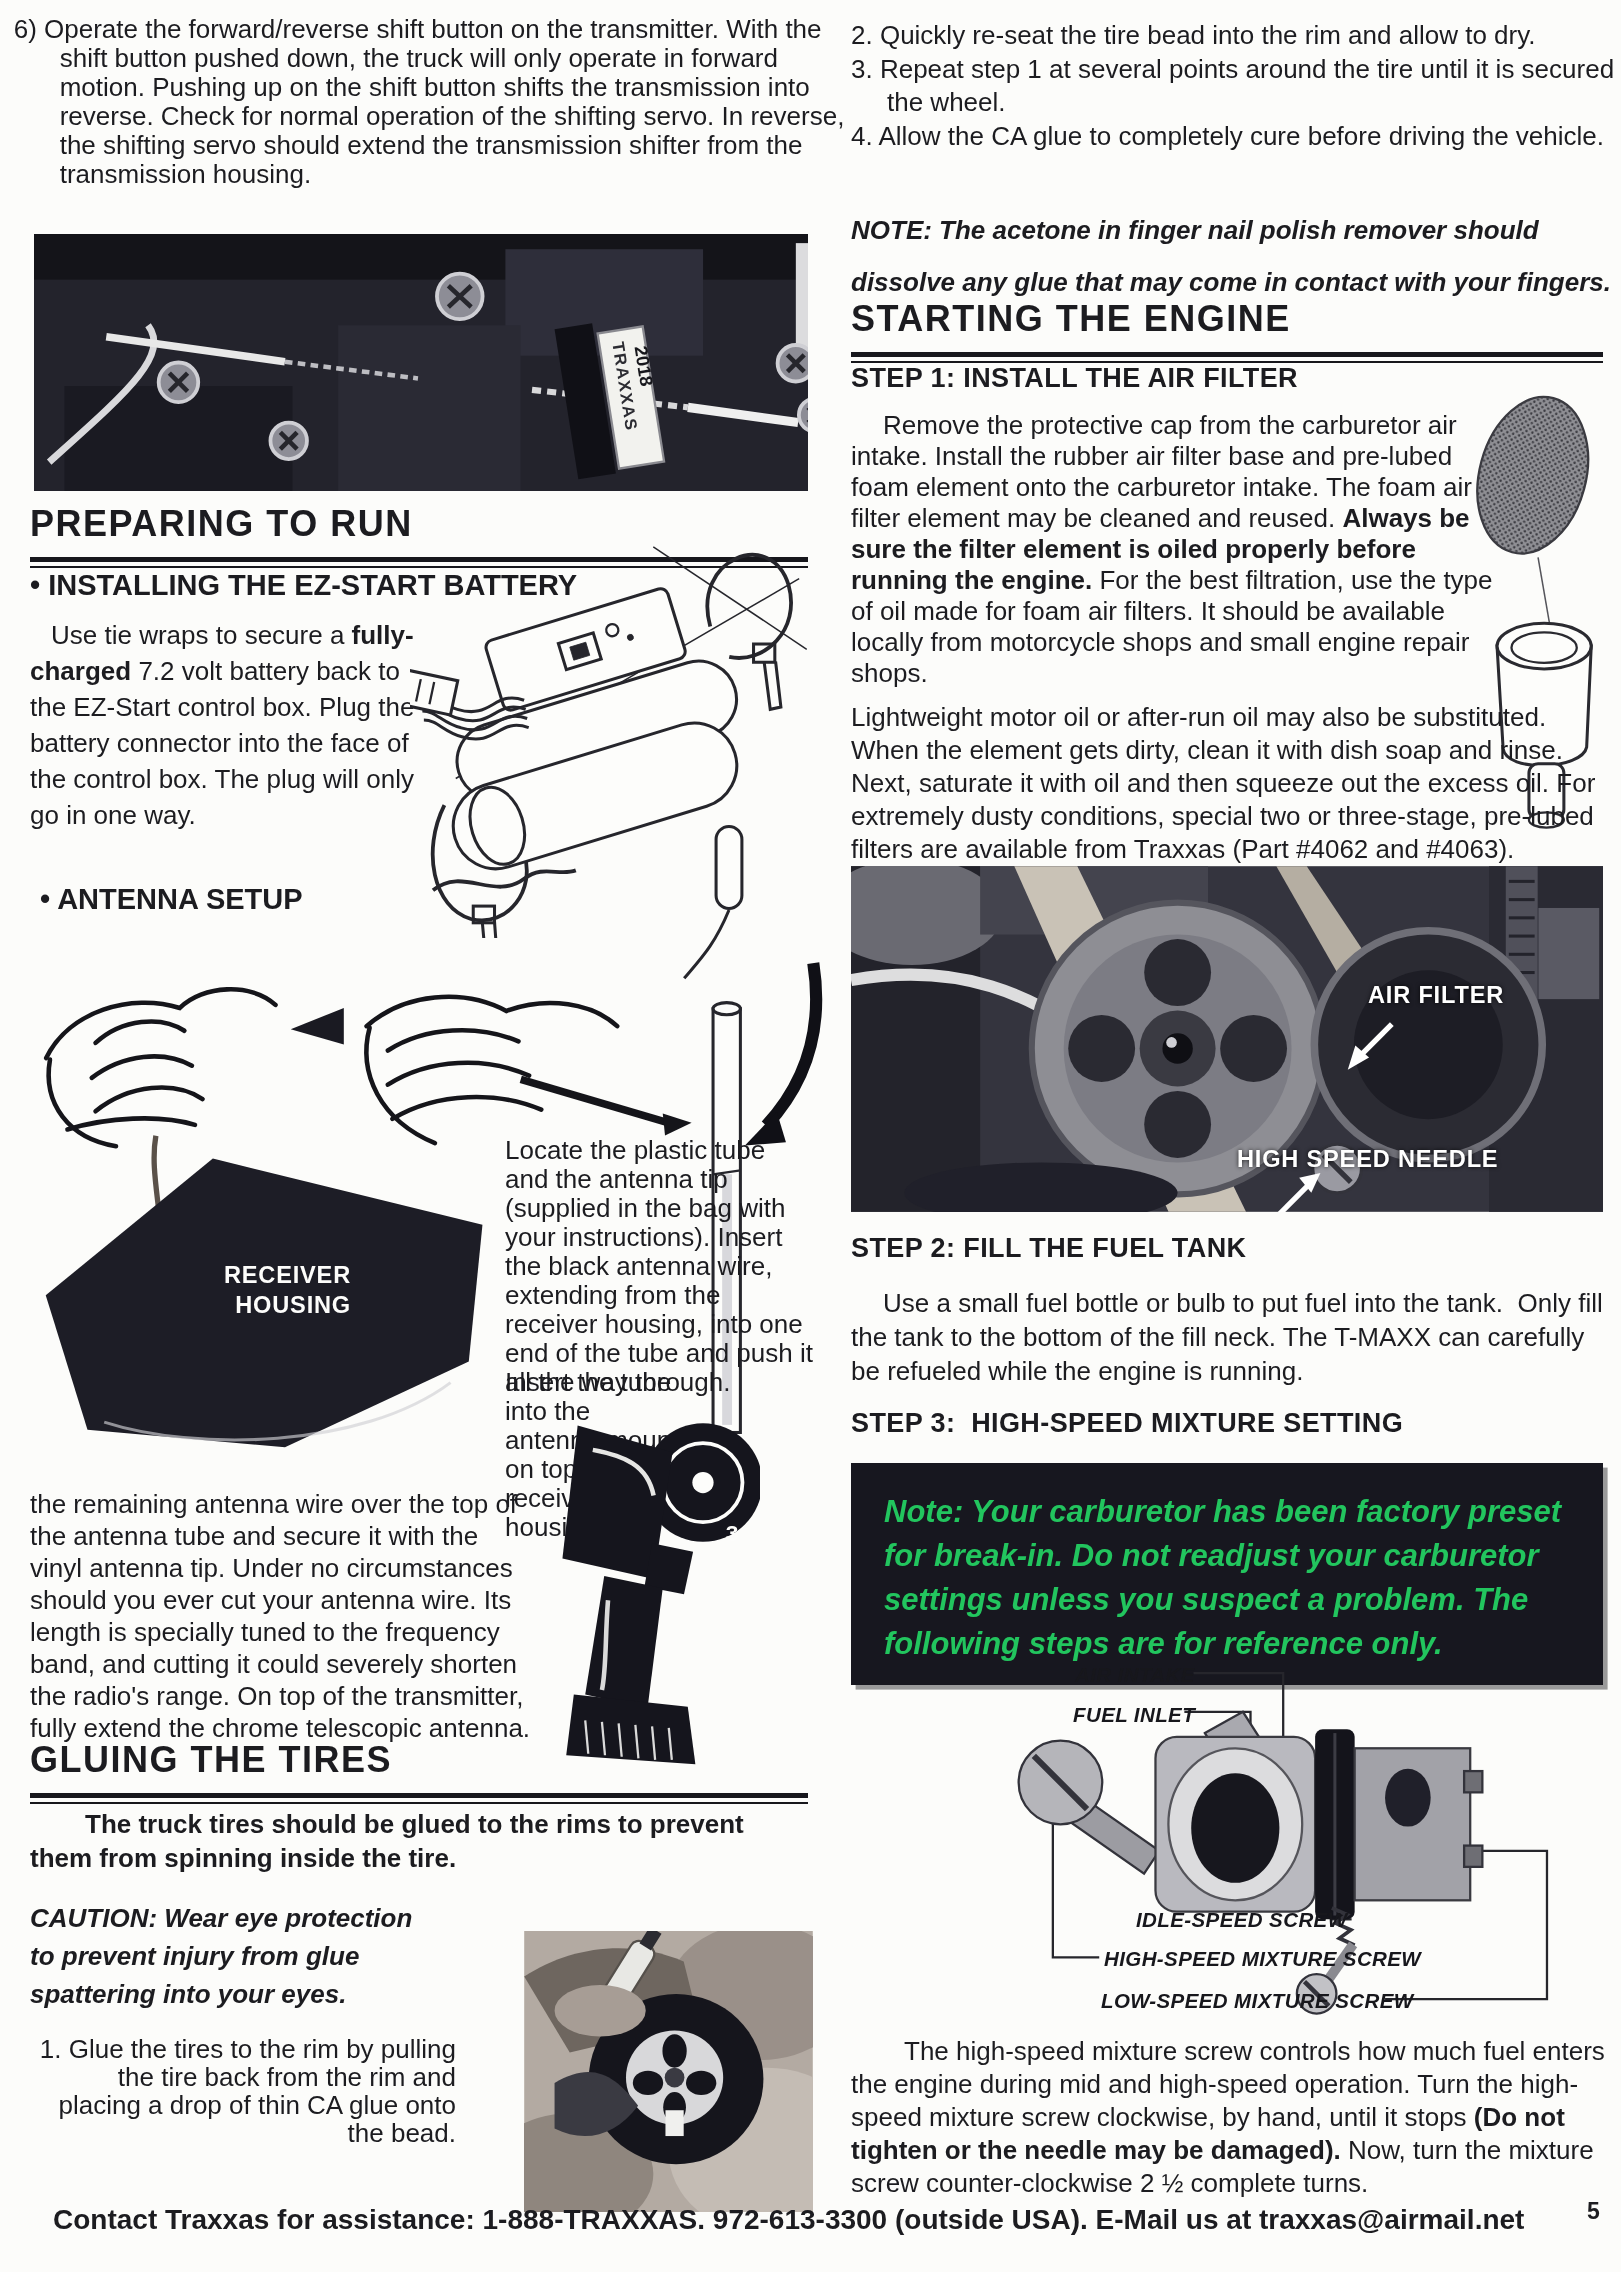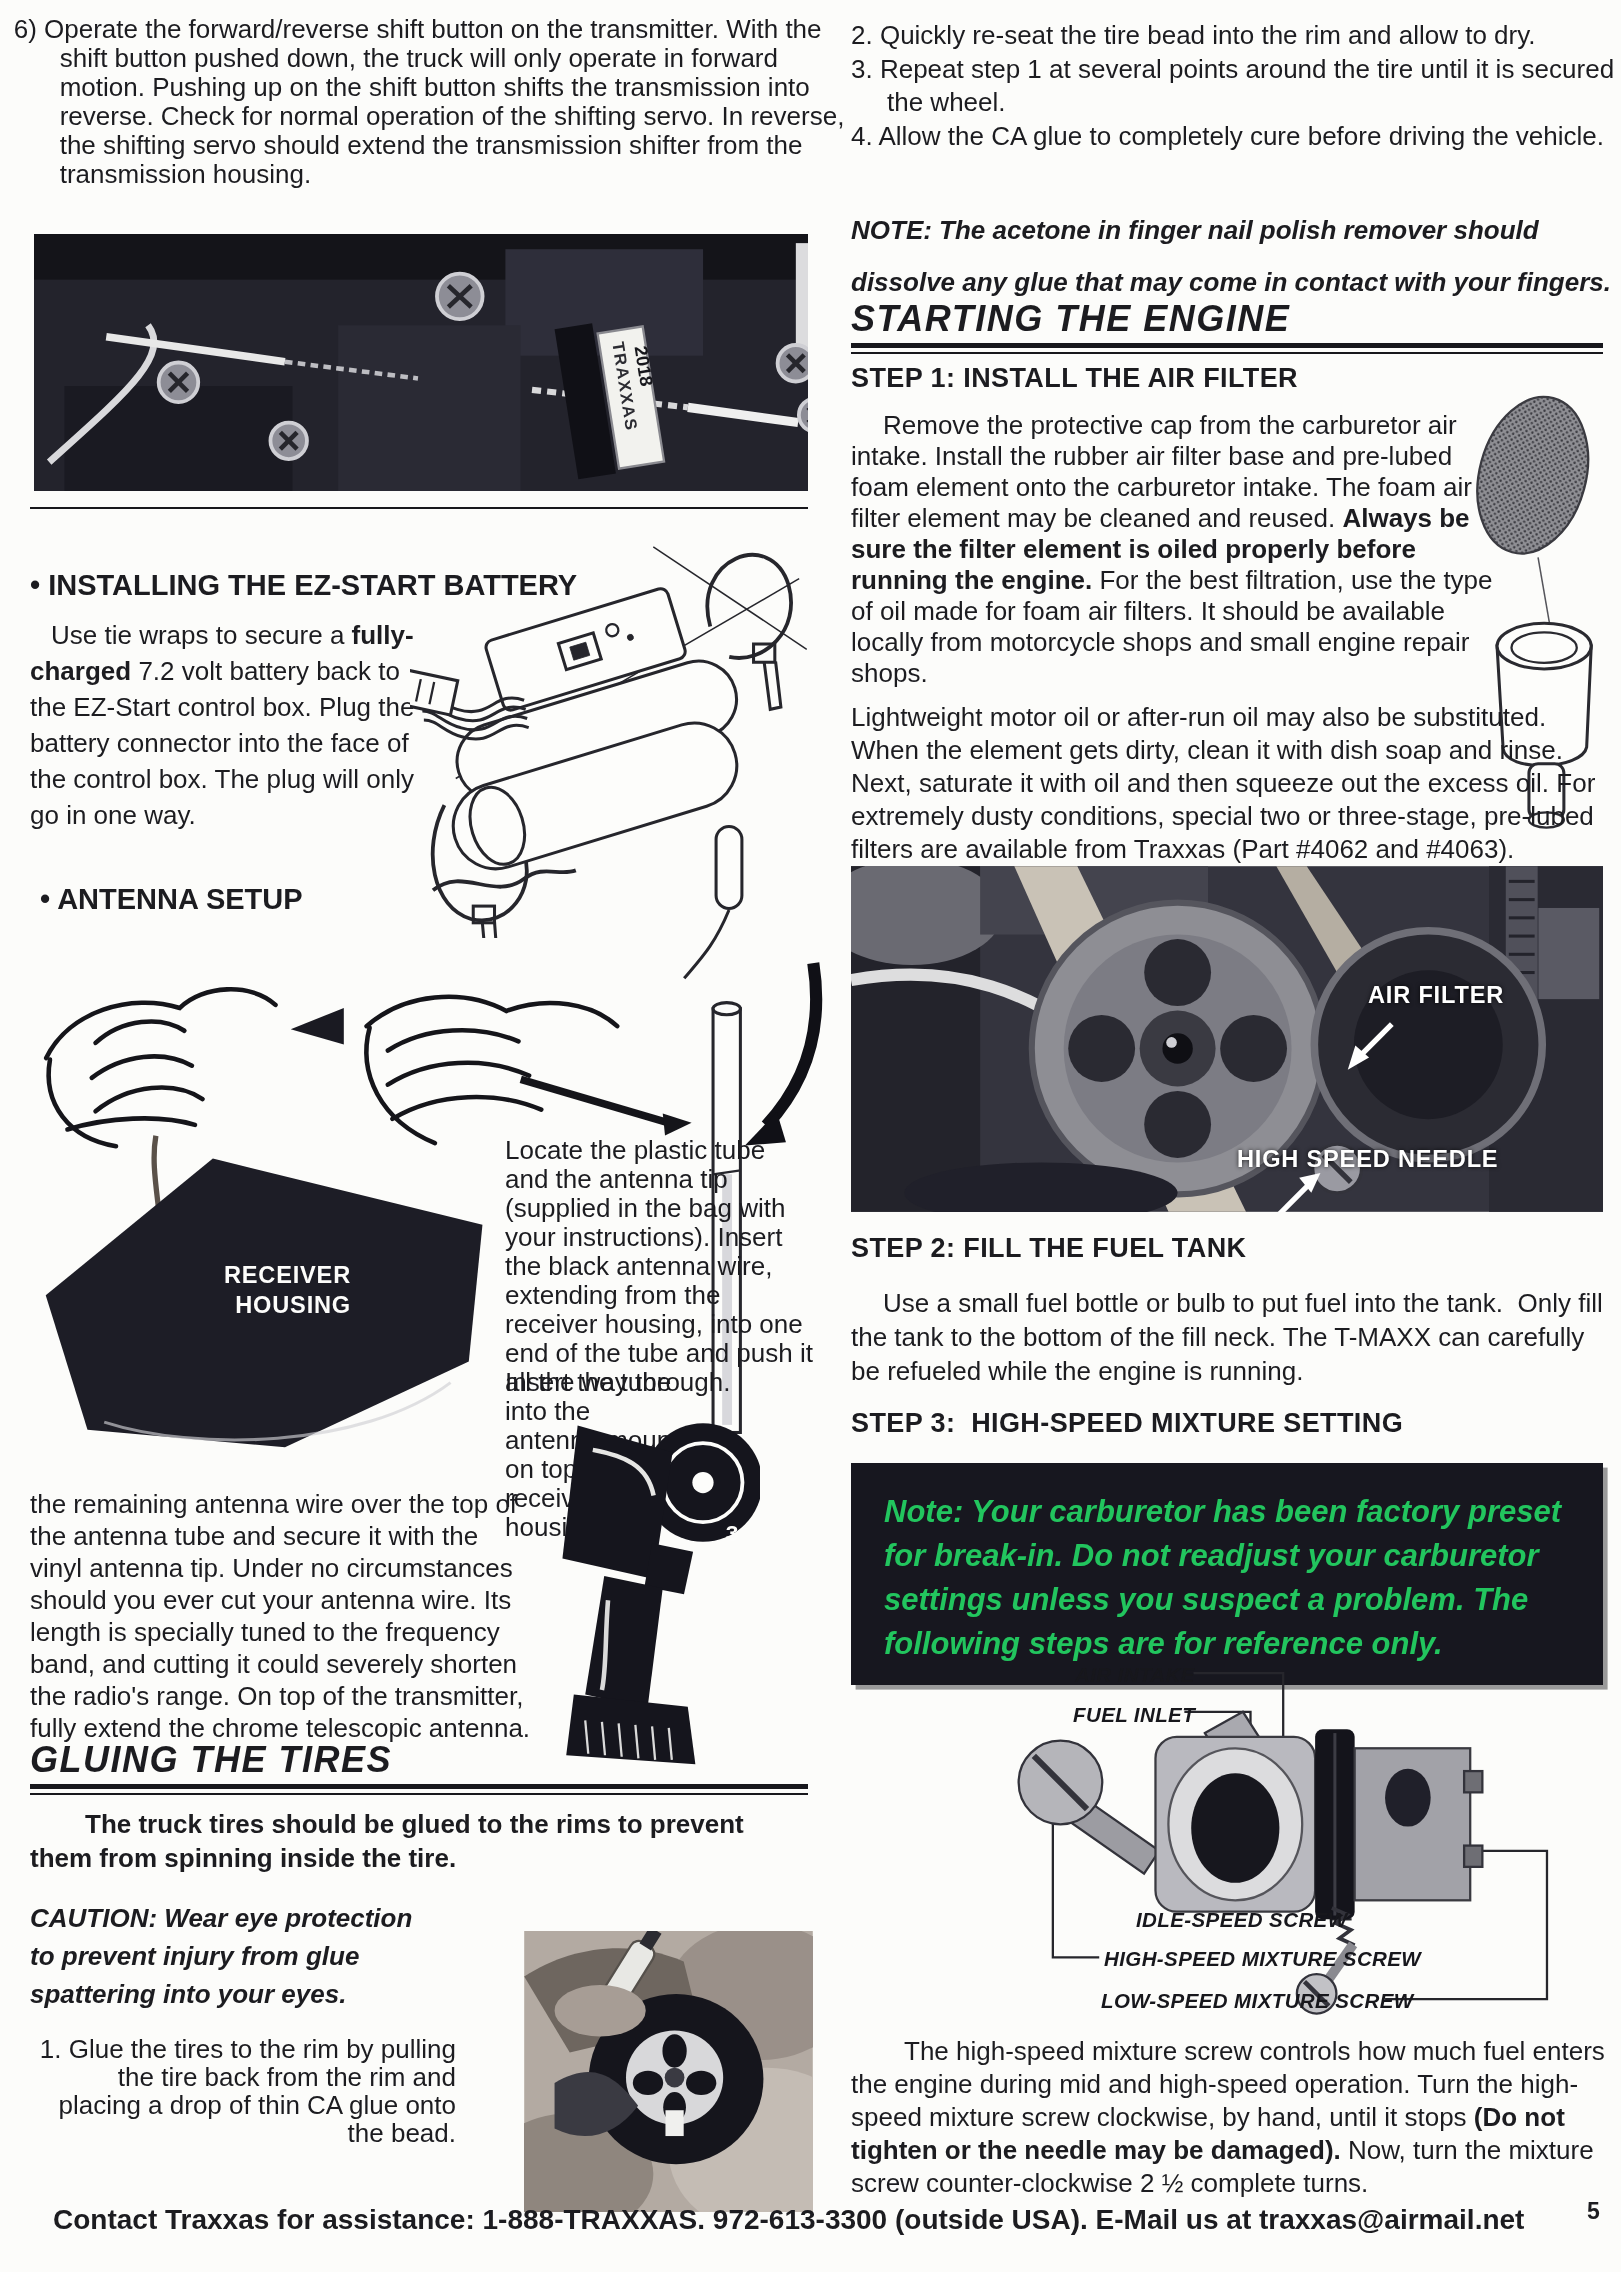--- a/index.html
+++ b/index.html
@@ -8,22 +8,22 @@
     background:#fcfcfa; color:#1c1c20;
     font-family:"Liberation Sans", sans-serif;
     overflow:hidden;
   }
   .abs{position:absolute;}
   p{margin:0;}
   .body-text{font-size:26px; line-height:33px; color:#1c1c20;}
   .hang{padding-left:36px; text-indent:-36px;}
   .hang6{padding-left:46px; text-indent:-46px;}
   .sec-head{
-    font-size:36px; font-weight:bold; font-style:italic;
-    letter-spacing:1.5px; padding-bottom:3px;
+    font-size:36px; font-weight:bold; 
+    letter-spacing:1.5px; padding-bottom:12px;
     border-bottom:5.3px solid #17171c;
   }
   .sec-rule{height:2.3px; background:#17171c; margin-top:3.8px;}
   .step-head{font-size:27px; font-weight:bold; letter-spacing:0.4px; white-space:pre-wrap;}
   .bullet-head{font-size:29px; font-weight:bold;}
   .boldit{font-weight:bold; font-style:italic;}
   .notebox{
     background:#17171f; color:#22c55e;
     font-size:31px; line-height:44px; font-weight:bold; font-style:italic;
     padding:27px 33px 23px 33px; box-sizing:border-box;
@@ -79,20 +79,21 @@
       <g transform="rotate(-9 785 215)">
         <rect x="755" y="125" width="60" height="180" fill="#f2f2ee" stroke="#8a8a90" stroke-width="3"></rect>
         <text transform="rotate(90 772 140)" x="772" y="140" font-family="Liberation Sans, sans-serif" font-size="22" font-weight="bold" fill="#2c2c32" letter-spacing="2">TRAXXAS</text>
         <text transform="rotate(90 800 150)" x="800" y="150" font-family="Liberation Sans, sans-serif" font-size="24" font-weight="bold" fill="#17171c">2018</text>
       </g>
       <rect x="700" y="120" width="50" height="200" fill="#101016" transform="rotate(-9 725 220)"></rect>
     </svg>
   </div>
 
   <div class="abs" style="left:30px; top:503px; width:778px;">
+    <div class="sec-head">PREPARING TO RUN</div>
     <div class="sec-rule"></div>
   </div>
 
   <p class="abs bullet-head" style="left:30px; top:569px; width:760px;">• INSTALLING THE EZ-START BATTERY</p>
 
   <p class="abs body-text" style="left:30px; top:617px; width:395px; line-height:36px; text-indent:21px;"><span>Use tie wraps to secure a </span><b>fully-charged</b><span> 7.2 volt battery back to the EZ-Start control box. Plug the battery connector into the face of the control box. The plug will only go in one way.</span></p>
 
   <div class="abs" style="left:410px; top:524px;">
     <svg width="403" height="414" viewBox="0 0 530 545">
       <g stroke="#26262c" fill="none">

